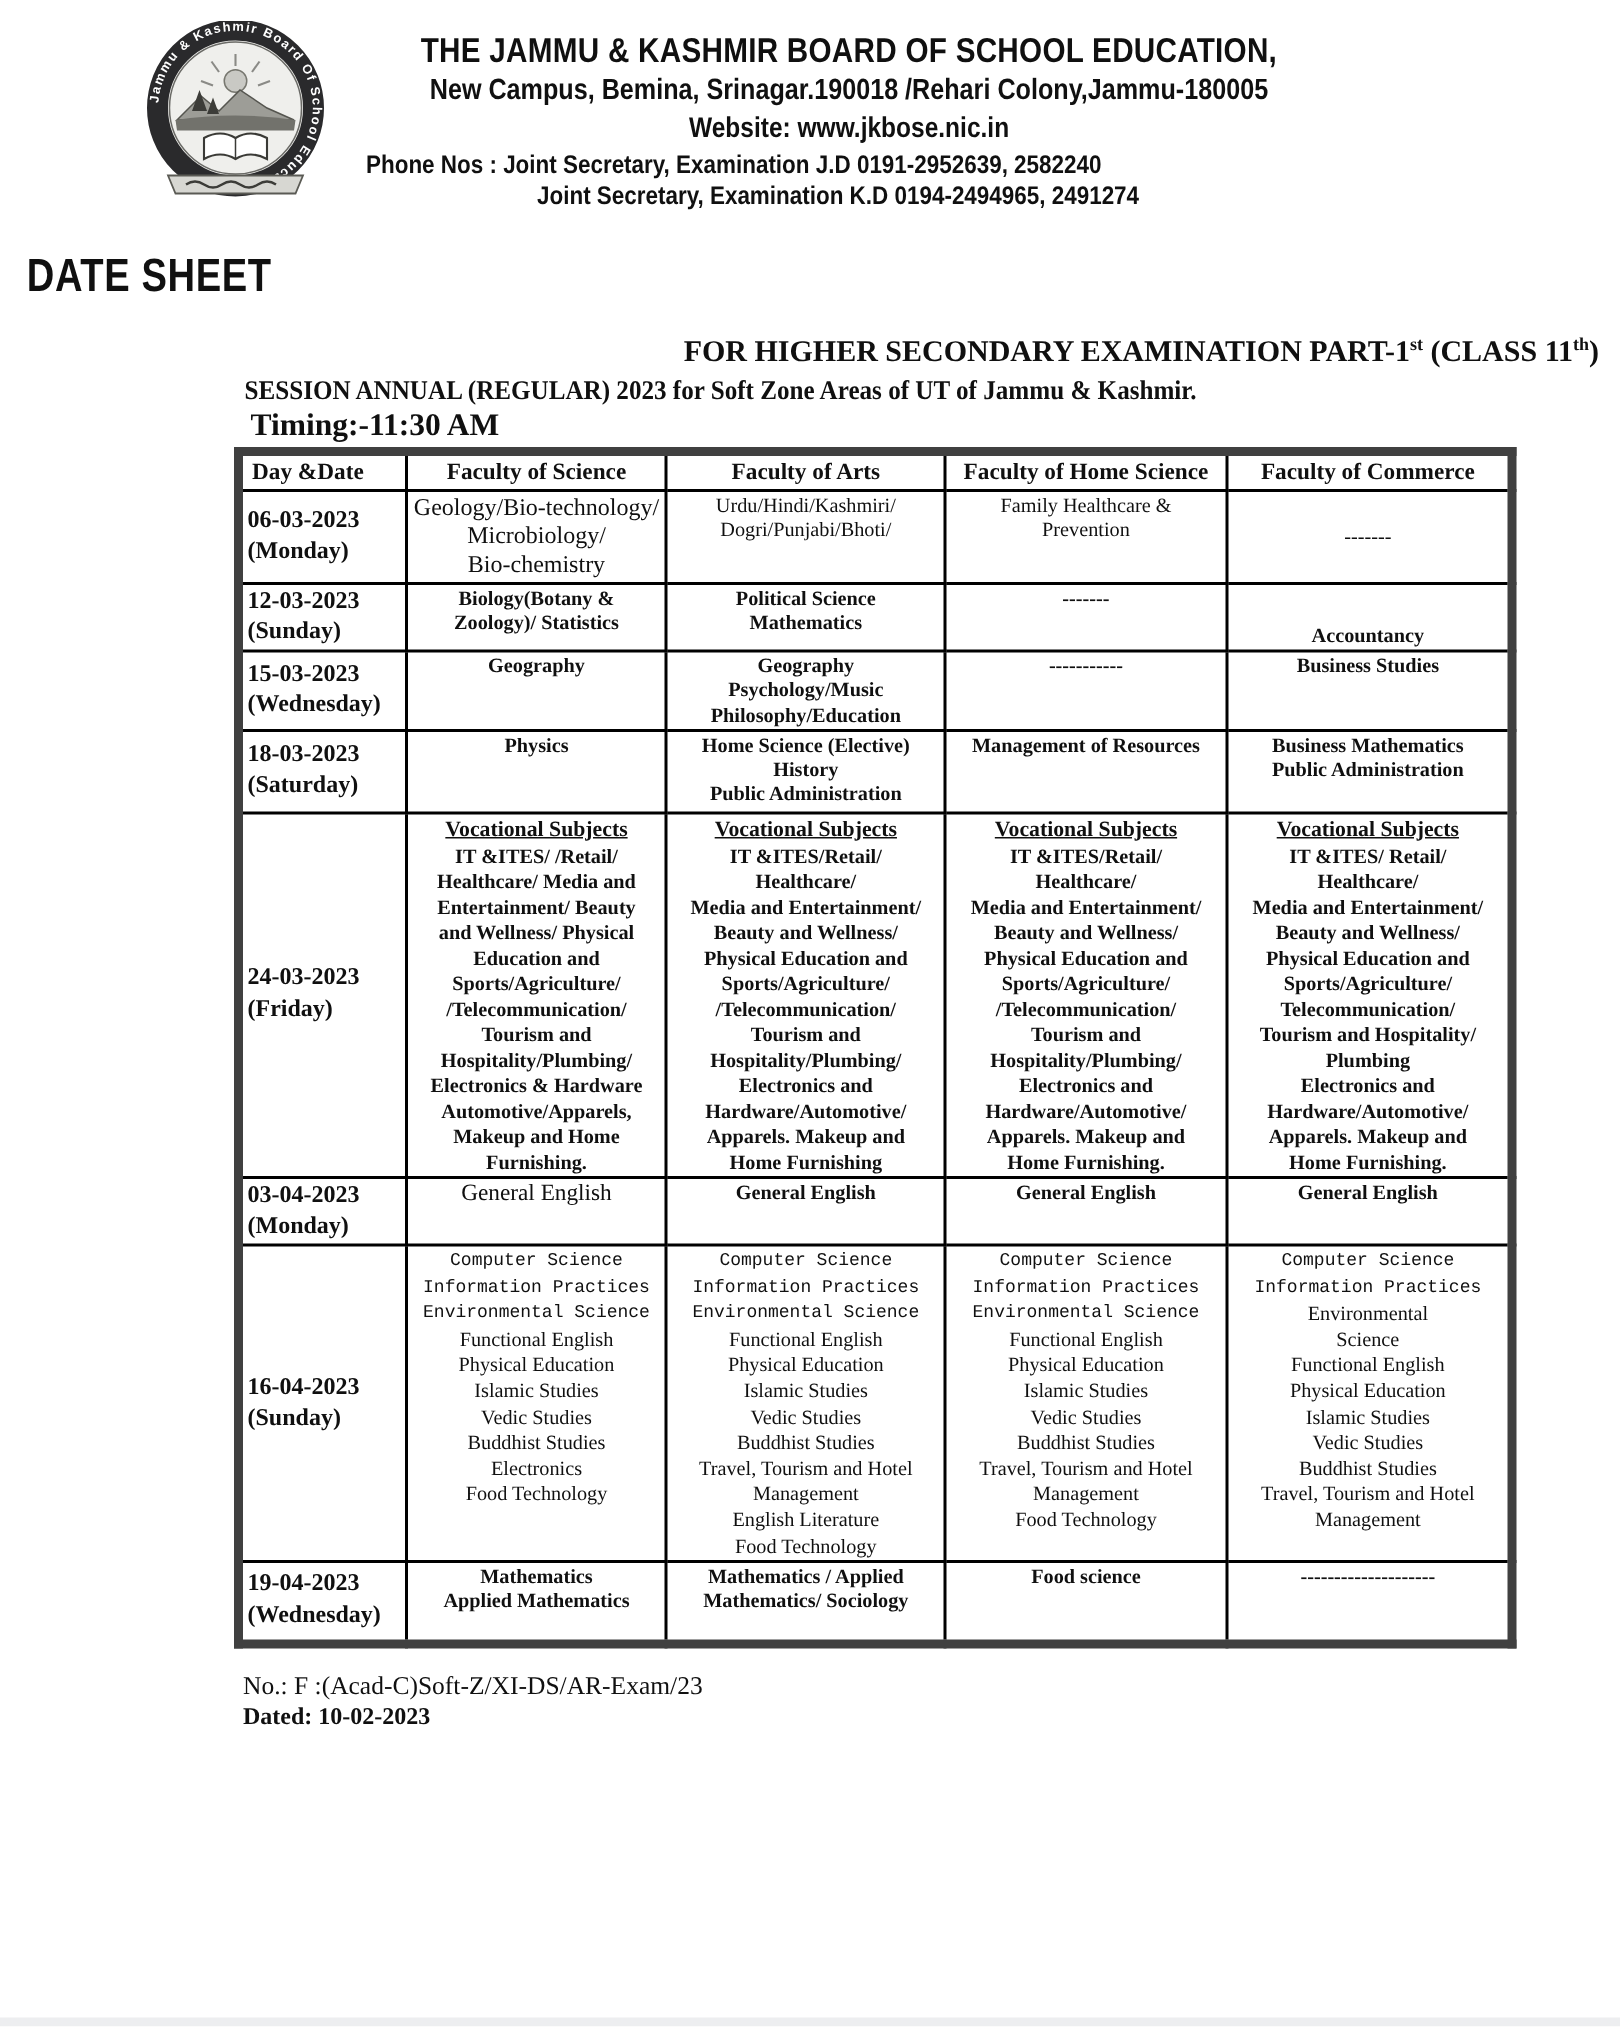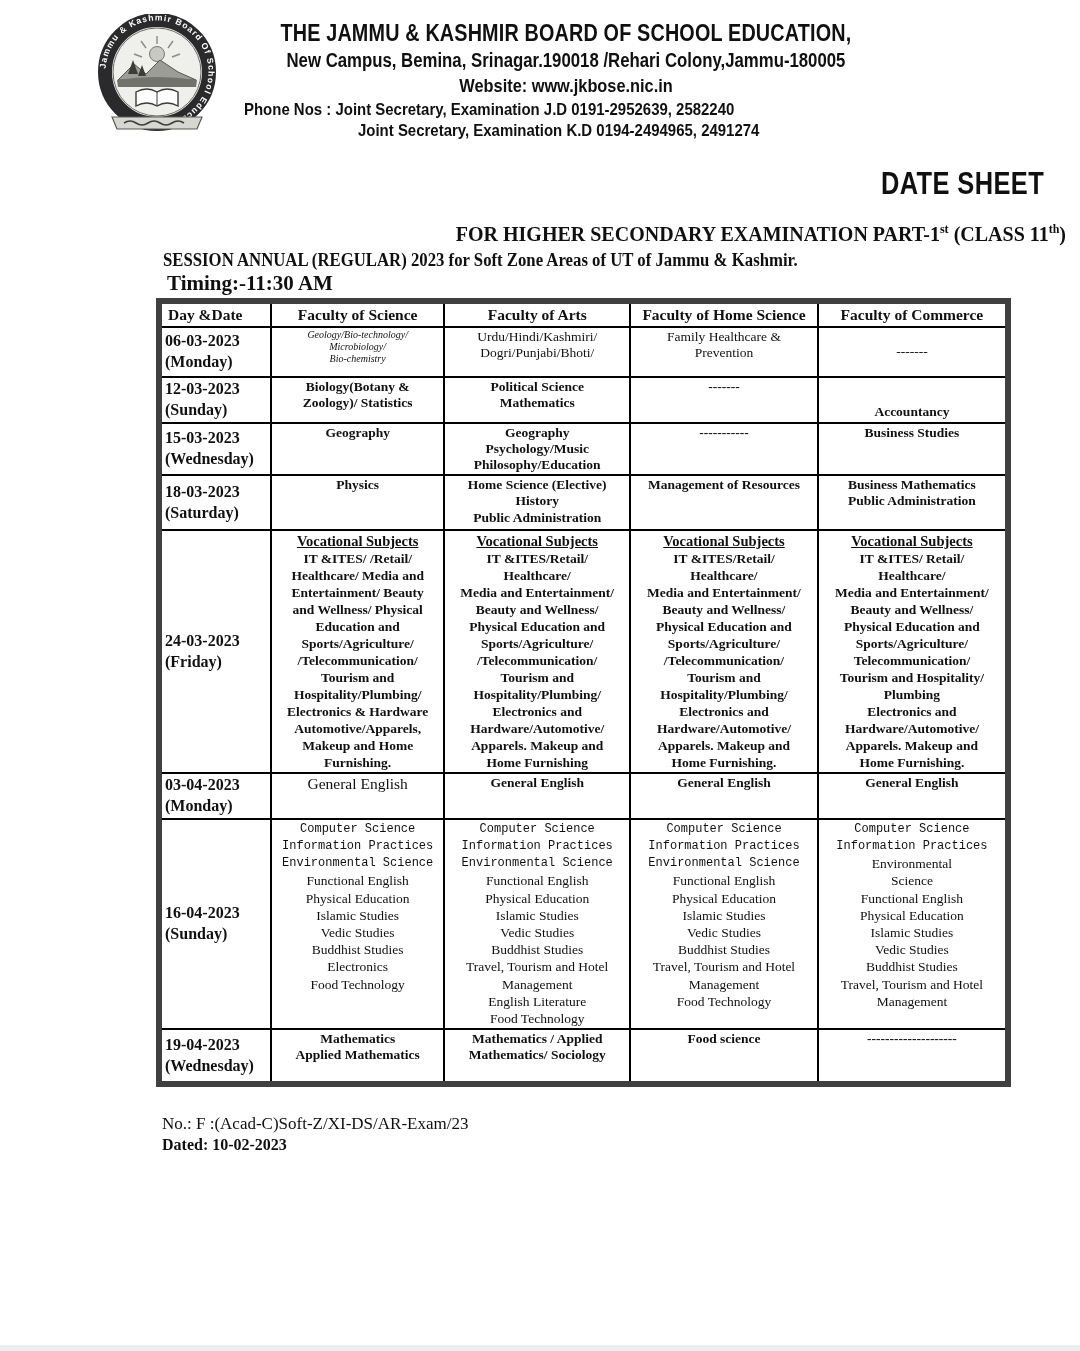--- a/index.html
+++ b/index.html
@@ -12,39 +12,39 @@
   .cond { display:inline-block; font-family:"Liberation Sans", sans-serif; font-weight:bold; transform:scaleX(0.86); transform-origin:center; white-space:nowrap; }
   .org-name   { font-size:23px; letter-spacing:0.2px; }
   .addr-line  { font-size:19.5px; margin-top:2px; }
   .site-line  { font-size:19px; margin-top:3px; }
   .phones { text-align:left; margin-top:3px; font-family:"Liberation Sans", sans-serif; font-weight:bold; font-size:17px; }
   .phones .cond { transform-origin:left center; transform:scaleX(0.88); }
   .phone-row1 { margin-left:16px; }
   .phone-row2 { margin-left:130px; margin-top:1px; }
 
   
-  .doc-title { position:absolute; top:166px; left:0; width:1062px; text-align:right; }
+  .doc-title { position:absolute; top:166px; left:0; width:1062px; text-align:left; }
   .doc-title .cond { font-size:31px; transform:scaleX(0.82); letter-spacing:0.5px; }
   .subtitle { position:absolute; top:222px; left:0; width:1066px; text-align:right; font-weight:bold; font-size:20px; white-space:nowrap; }
   .subtitle sup { font-size:60%; vertical-align:super; }
   .session-line { position:absolute; top:250px; left:163px; font-weight:bold; font-size:18px; }
   .session-line .cond { font-family:"Liberation Serif", serif; transform:scaleX(0.93); transform-origin:left center; }
   .timing-line { position:absolute; top:271px; left:167px; font-weight:bold; font-size:21px; }
 
   
   .sheet-table { position:absolute; top:298px; left:156px; width:855px; border-collapse:collapse; border:6px solid #404040; table-layout:fixed; }
   .sheet-table th, .sheet-table td { border:2px solid #000; padding:1px 3px; }
   .sheet-table th { font-size:15.5px; font-weight:bold; padding:2px 3px; text-align:center; }
   .sheet-table th.first { text-align:left; padding-left:6px; }
   .date-cell { font-weight:bold; font-size:16px; vertical-align:middle; text-align:left; padding-left:6px; line-height:1.3; }
   .subj { text-align:center; line-height:1.2; font-size:13.5px; }
   .subj .ln { min-height:1em; }
   .reg  { font-weight:normal; }
   .bold { font-weight:bold; }
-  .s-sm { font-size:10px;font-style:italic; }
+  .s-sm { font-size:16px; }
   .s-lg { font-size:15.5px; }
   .v-top { vertical-align:top; padding-top:2px; }
   .v-mid { vertical-align:middle; }
   .v-bot { vertical-align:bottom; padding-bottom:3px; }
   .voc-header { font-weight:bold; text-decoration:underline; font-size:14.5px; line-height:18px; }
   .voc .ln { line-height:17px; }
   .row8 .ln { line-height:17.2px; }
   .ln.lg { font-size:12px;font-family:Liberation Mono, monospace; }
 
   

